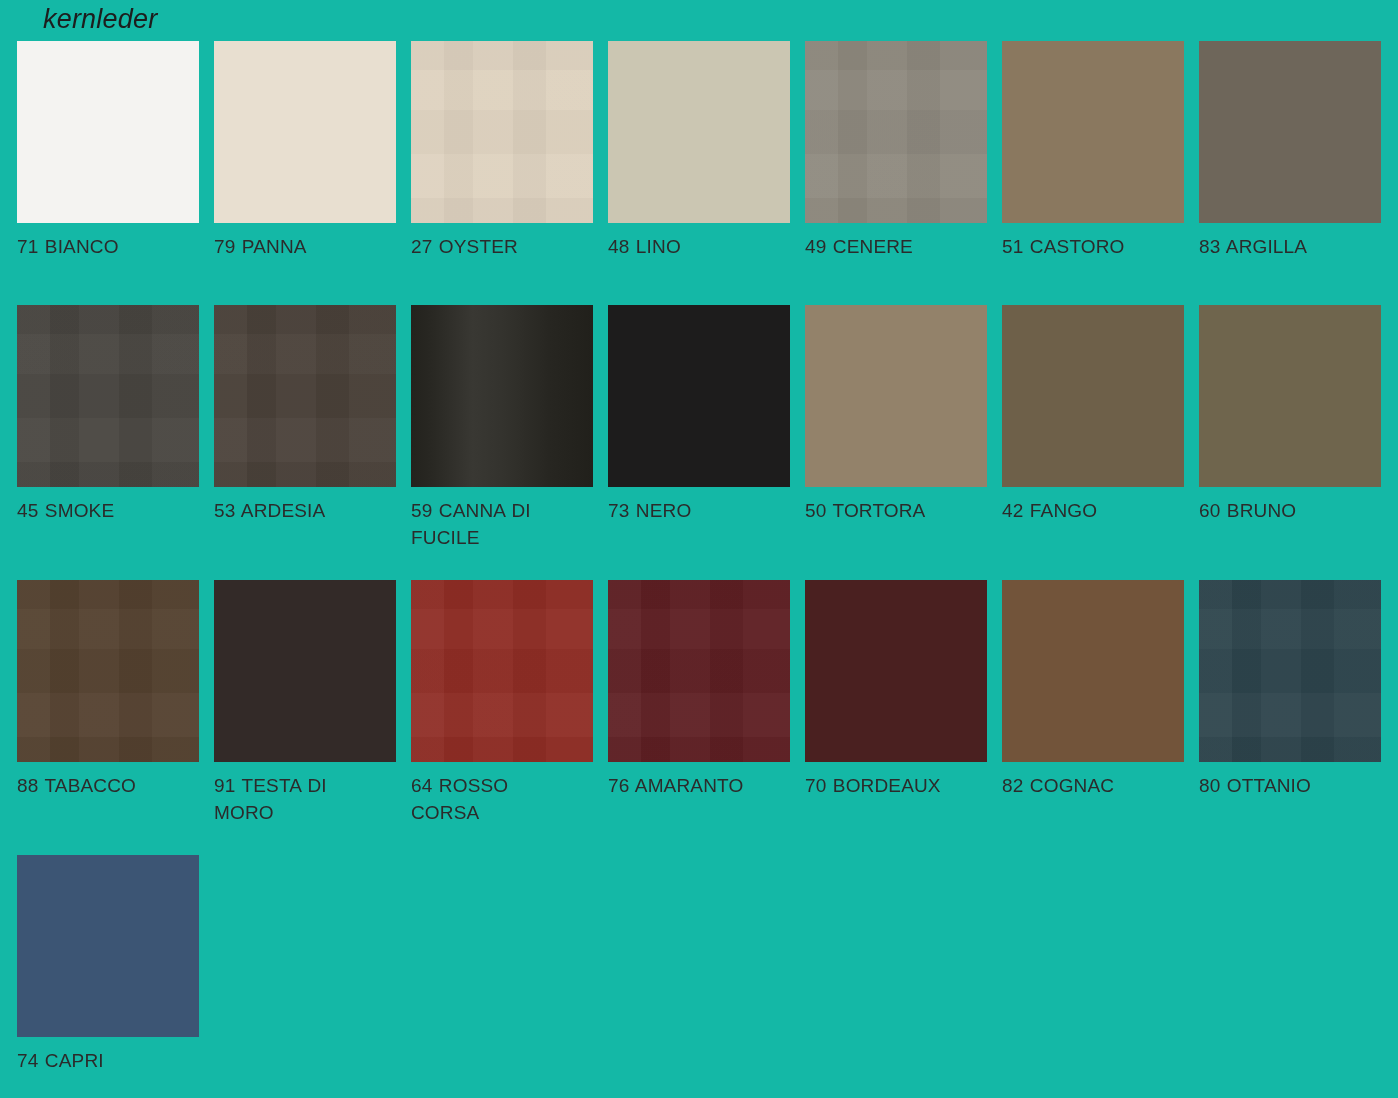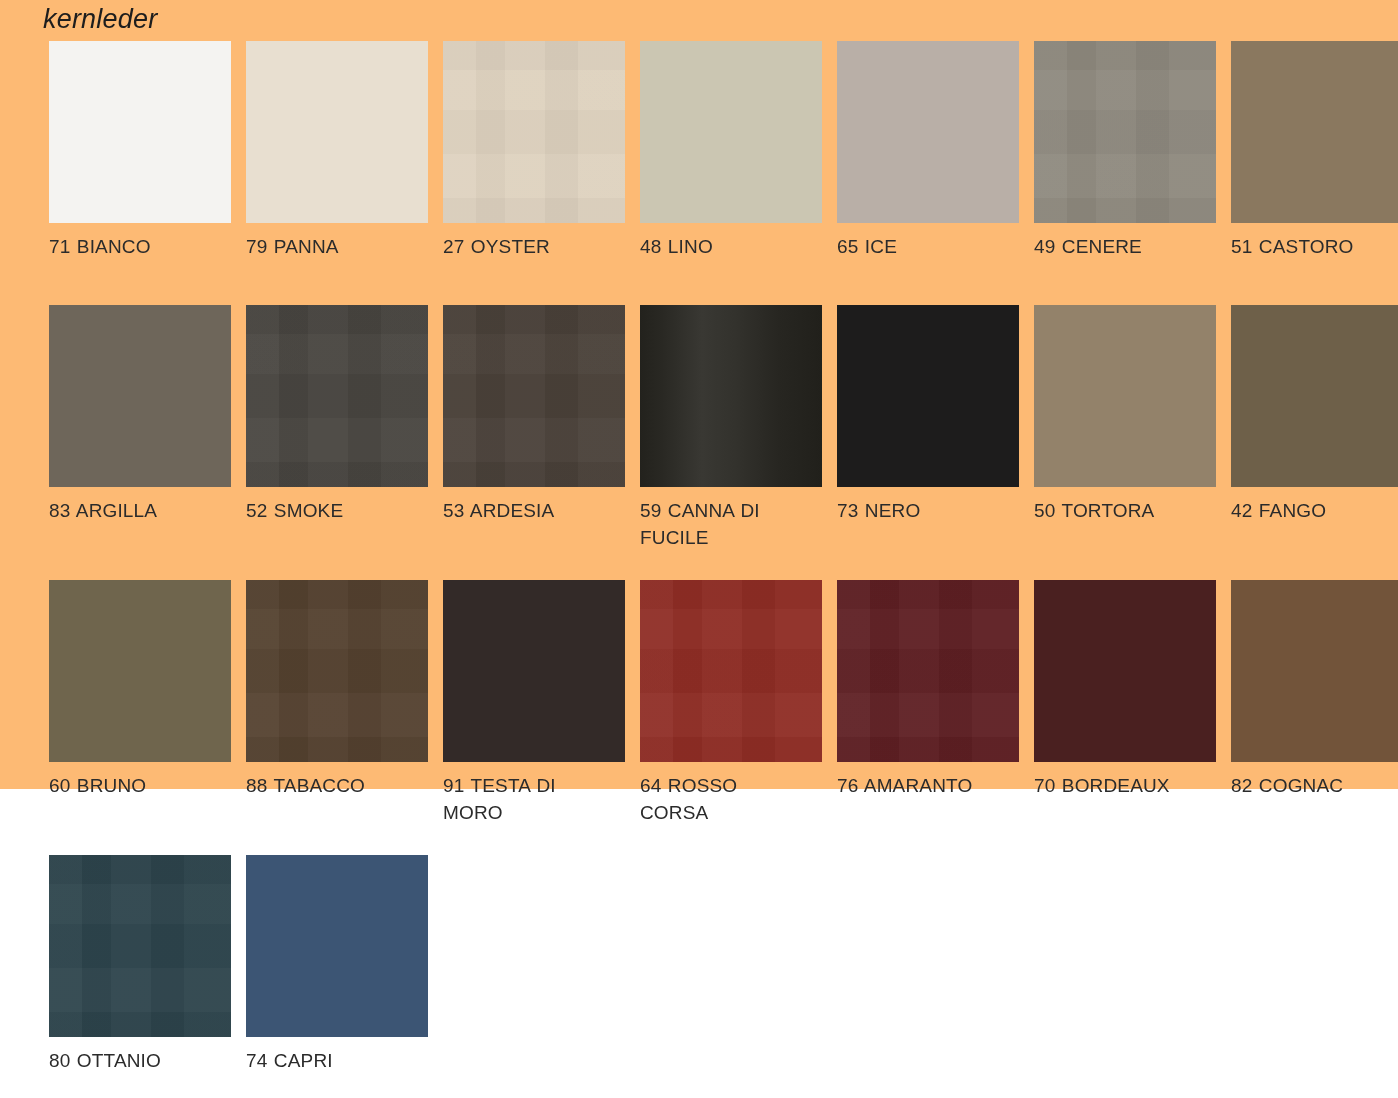--- a/index.html
+++ b/index.html
@@ -11,22 +11,22 @@
     width: 1398px;
     height: 1098px;
     font-family: "Liberation Sans", sans-serif;
     color: #2b2b2b;
     overflow: hidden;
   }
 
   .page {
     position: relative;
     width: 1398px;
-    height: 789px;
-    background: #fdba74;
+    height: 1098px;
+    background: #14b8a6;
   }
 
   .collection-title {
     position: absolute;
     left: 43px;
     top: 4px;
     font-family: "Liberation Sans", sans-serif;
     font-style: italic;
     font-weight: 400;
     font-size: 27px;
@@ -67,21 +67,20 @@
     letter-spacing: 0.15px;
     color: #2b2b2b;
     width: 150px;
     word-spacing: 1px;
   }
 
   
   .swatch-cell {
     margin-bottom: 29px;
     min-height: 235px;
-    margin-left: 32px;
   }
 </style>
 </head>
 <body>
 
 <div class="page">
 
   <div class="collection-title">kernleder</div>
 
   <div class="swatch-grid">
@@ -95,38 +94,34 @@
       </div>
       <div class="swatch-cell">
         <div class="swatch-chip" style="background-color: rgb(222, 210, 191); background-image: linear-gradient(90deg, rgba(255, 255, 255, 0.03) 0px, rgba(255, 255, 255, 0.03) 18%, rgba(0, 0, 0, 0.024) 18%, rgba(0, 0, 0, 0.024) 34%, rgba(255, 255, 255, 0.024) 34%, rgba(255, 255, 255, 0.024) 56%, rgba(0, 0, 0, 0.027) 56%, rgba(0, 0, 0, 0.027) 74%, rgba(255, 255, 255, 0.02) 74%, rgba(255, 255, 255, 0.02) 100%), linear-gradient(0deg, rgba(0, 0, 0, 0.024) 0px, rgba(0, 0, 0, 0.024) 14%, rgba(255, 255, 255, 0.024) 14%, rgba(255, 255, 255, 0.024) 38%, rgba(0, 0, 0, 0.02) 38%, rgba(0, 0, 0, 0.02) 62%, rgba(255, 255, 255, 0.02) 62%, rgba(255, 255, 255, 0.02) 84%, rgba(0, 0, 0, 0.024) 84%, rgba(0, 0, 0, 0.024) 100%);"></div>
         <div class="swatch-label">27 OYSTER</div>
       </div>
       <div class="swatch-cell">
         <div class="swatch-chip" style="background: rgb(203, 198, 178);"></div>
         <div class="swatch-label">48 LINO</div>
       </div>
       <div class="swatch-cell">
-        <div class="swatch-chip" style="background: rgb(185, 175, 167);"></div>
-        <div class="swatch-label">65 ICE</div>
-      </div>
-      <div class="swatch-cell">
         <div class="swatch-chip" style="background-color: rgb(142, 137, 126); background-image: linear-gradient(90deg, rgba(255, 255, 255, 0.03) 0px, rgba(255, 255, 255, 0.03) 18%, rgba(0, 0, 0, 0.024) 18%, rgba(0, 0, 0, 0.024) 34%, rgba(255, 255, 255, 0.024) 34%, rgba(255, 255, 255, 0.024) 56%, rgba(0, 0, 0, 0.027) 56%, rgba(0, 0, 0, 0.027) 74%, rgba(255, 255, 255, 0.02) 74%, rgba(255, 255, 255, 0.02) 100%), linear-gradient(0deg, rgba(0, 0, 0, 0.024) 0px, rgba(0, 0, 0, 0.024) 14%, rgba(255, 255, 255, 0.024) 14%, rgba(255, 255, 255, 0.024) 38%, rgba(0, 0, 0, 0.02) 38%, rgba(0, 0, 0, 0.02) 62%, rgba(255, 255, 255, 0.02) 62%, rgba(255, 255, 255, 0.02) 84%, rgba(0, 0, 0, 0.024) 84%, rgba(0, 0, 0, 0.024) 100%);"></div>
         <div class="swatch-label">49 CENERE</div>
       </div>
       <div class="swatch-cell">
         <div class="swatch-chip" style="background: rgb(138, 120, 95);"></div>
         <div class="swatch-label">51 CASTORO</div>
       </div>
       <div class="swatch-cell">
         <div class="swatch-chip" style="background: rgb(110, 102, 90);"></div>
         <div class="swatch-label">83 ARGILLA</div>
       </div>
       <div class="swatch-cell">
         <div class="swatch-chip" style="background-color: rgb(72, 69, 64); background-image: linear-gradient(90deg, rgba(255, 255, 255, 0.03) 0px, rgba(255, 255, 255, 0.03) 18%, rgba(0, 0, 0, 0.024) 18%, rgba(0, 0, 0, 0.024) 34%, rgba(255, 255, 255, 0.024) 34%, rgba(255, 255, 255, 0.024) 56%, rgba(0, 0, 0, 0.027) 56%, rgba(0, 0, 0, 0.027) 74%, rgba(255, 255, 255, 0.02) 74%, rgba(255, 255, 255, 0.02) 100%), linear-gradient(0deg, rgba(0, 0, 0, 0.024) 0px, rgba(0, 0, 0, 0.024) 14%, rgba(255, 255, 255, 0.024) 14%, rgba(255, 255, 255, 0.024) 38%, rgba(0, 0, 0, 0.02) 38%, rgba(0, 0, 0, 0.02) 62%, rgba(255, 255, 255, 0.02) 62%, rgba(255, 255, 255, 0.02) 84%, rgba(0, 0, 0, 0.024) 84%, rgba(0, 0, 0, 0.024) 100%);"></div>
-        <div class="swatch-label">52 SMOKE</div>
+        <div class="swatch-label">45 SMOKE</div>
       </div>
       <div class="swatch-cell">
         <div class="swatch-chip" style="background-color: rgb(74, 65, 57); background-image: linear-gradient(90deg, rgba(255, 255, 255, 0.03) 0px, rgba(255, 255, 255, 0.03) 18%, rgba(0, 0, 0, 0.024) 18%, rgba(0, 0, 0, 0.024) 34%, rgba(255, 255, 255, 0.024) 34%, rgba(255, 255, 255, 0.024) 56%, rgba(0, 0, 0, 0.027) 56%, rgba(0, 0, 0, 0.027) 74%, rgba(255, 255, 255, 0.02) 74%, rgba(255, 255, 255, 0.02) 100%), linear-gradient(0deg, rgba(0, 0, 0, 0.024) 0px, rgba(0, 0, 0, 0.024) 14%, rgba(255, 255, 255, 0.024) 14%, rgba(255, 255, 255, 0.024) 38%, rgba(0, 0, 0, 0.02) 38%, rgba(0, 0, 0, 0.02) 62%, rgba(255, 255, 255, 0.02) 62%, rgba(255, 255, 255, 0.02) 84%, rgba(0, 0, 0, 0.024) 84%, rgba(0, 0, 0, 0.024) 100%);"></div>
         <div class="swatch-label">53 ARDESIA</div>
       </div>
       <div class="swatch-cell">
         <div class="swatch-chip" style="background: linear-gradient(90deg, rgb(35, 34, 29) 0%, rgb(41, 40, 35) 12%, rgb(57, 56, 51) 34%, rgb(51, 50, 45) 52%, rgb(39, 38, 33) 76%, rgb(33, 32, 27) 100%);"></div>
         <div class="swatch-label">59 CANNA DI FUCILE</div>
       </div>
       <div class="swatch-cell">

